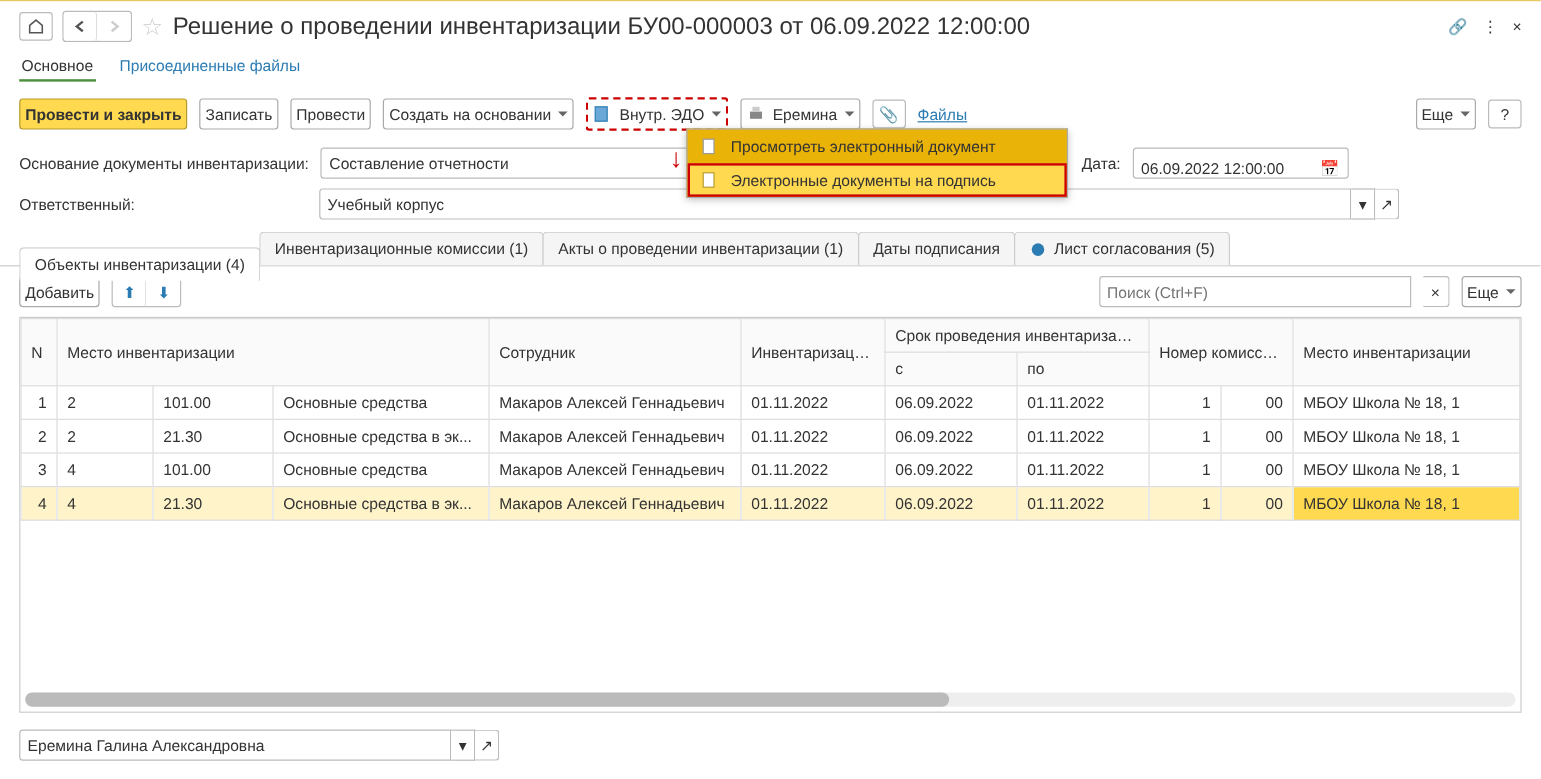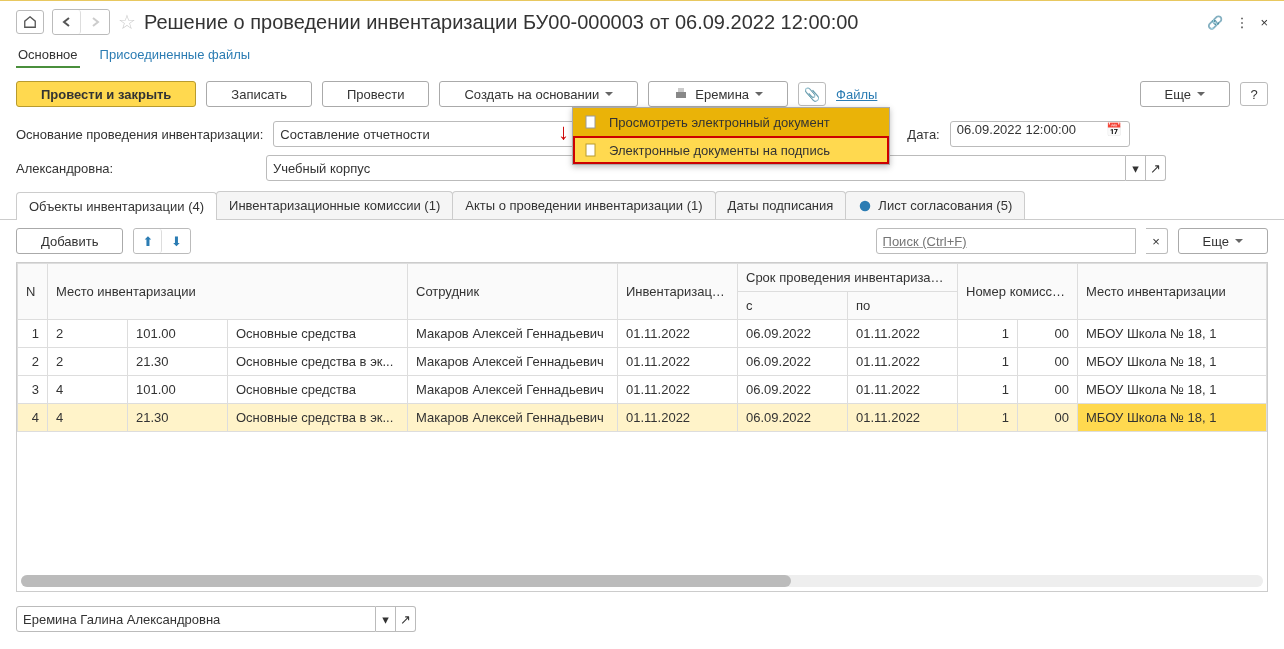--- a/index.html
+++ b/index.html
@@ -10,43 +10,43 @@
 .nav-group .ico-btn{border:none;border-right:1px solid #ddd}
 .nav-group .ico-btn:last-child{border-right:none}
 .star{color:#ccc;font-size:20px}
 .title{font-size:20px;font-weight:400;color:#333;flex:1}
 .title-right{display:flex;gap:12px;align-items:center;color:#999}
 .tabs-nav{display:flex;padding:0 16px;gap:18px;border-bottom:1px solid transparent;height:28px;align-items:flex-start}
 .tabs-nav a{text-decoration:none;padding:4px 2px;border-bottom:2px solid transparent}
 .tabs-nav a.active{border-bottom-color:#4a8f3c;color:#333}
 .tabs-nav a.link{color:#2b7cb3}
 .toolbar{display:flex;align-items:center;padding:10px 16px;gap:10px;position:relative}
-.btn{height:26px;padding:0 24px;border:1px solid #aaa;background:#fff;border-radius:3px;display:flex;align-items:center;gap:6px;cursor:pointer;white-space:nowrap}
+.btn{height:26px;padding:0 4px;border:1px solid #aaa;background:#fff;border-radius:3px;display:flex;align-items:center;gap:6px;cursor:pointer;white-space:nowrap}
 .btn.primary{background:#ffd94f;border-color:#b89b2e;font-weight:bold}
 .btn.dd::after{content:"";border:4px solid transparent;border-top-color:#666;margin-top:4px}
 .btn.highlight-edo{border:2px dashed #c00;height:28px}
 .link-a{color:#2b7cb3;text-decoration:underline;cursor:pointer}
 .spacer{flex:1}
 .field-row{display:flex;align-items:center;padding:4px 16px;gap:10px}
 .label{min-width:240px}
 .label-alt{min-width:240px}
 .input{height:26px;border:1px solid #bbb;border-radius:3px;padding:0 6px;background:#fff}
 .input-main{flex:1;max-width:604px}
 .date-label{margin-left:20px}
-.date-box{width:180px;display:flex;align-items:flex-start;justify-content:space-between;padding-right:6px}
+.date-box{width:180px;display:flex;align-items:flex-end;justify-content:space-between;padding-right:6px}
 .sel{display:flex;flex:1;max-width:900px}
 .sel .input{flex:1;border-top-right-radius:0;border-bottom-right-radius:0}
 .sel-btn{width:20px;height:26px;border:1px solid #bbb;border-left:none;background:#fff;display:flex;align-items:center;justify-content:center;cursor:pointer}
 .dropdown-menu{position:absolute;left:572px;top:36px;width:318px;background:#eab308;border:1px solid #aaa;box-shadow:0 2px 6px rgba(0,0,0,0.25);z-index:10}
 .dm-item{display:flex;align-items:center;padding:6px 10px;gap:10px;cursor:pointer}
 .dm-item.highlight{background:#ffd94f;outline:2px solid #c00;outline-offset:-2px}
 .red-arrow{position:absolute;left:558px;top:48px;color:#c00;font-size:22px;font-weight:bold;z-index:11}
 .sub-tabs{display:flex;padding:0 16px;margin-top:6px;border-bottom:1px solid #ccc}
 .stab{padding:6px 12px;border:1px solid #ccc;border-bottom:none;background:#f5f5f5;border-radius:4px 4px 0 0;margin-right:-1px;cursor:pointer;display:flex;align-items:center;gap:6px}
-.stab.active{background:#fff;position:relative;top:1px}
+.stab.active{background:#fff;position:relative;top:13px}
 .grid-toolbar{display:flex;align-items:center;padding:8px 16px;gap:10px}
 .search-box{width:260px;color:#999}
 .clear-btn{width:22px;height:26px;border:1px solid #bbb;border-left:none;background:#fff;display:flex;align-items:center;justify-content:center;cursor:pointer;border-radius:0 3px 3px 0}
 .table-wrap{margin:0 16px;border:1px solid #ccc;height:330px;overflow:hidden;position:relative}
 table{border-collapse:collapse;width:100%;table-layout:fixed}
 th,td{border:1px solid #ddd;padding:5px 8px;text-align:left;white-space:nowrap;overflow:hidden;text-overflow:ellipsis}
 th{background:#fafafa;font-weight:normal;height:28px}
 td{height:28px}
 tr.selected td{background:#fff3c9}
 tr.selected td.place{background:#ffd94f}
@@ -94,20 +94,26 @@
   <a class="link">Присоединенные файлы</a>
 </div>
 
 <div class="toolbar">
   <button class="btn primary">Провести и закрыть</button>
   <button class="btn">Записать</button>
   <button class="btn">Провести</button>
   <button class="btn dd">
       <span>Создать на основании</span>
     </button>
+  <button class="btn dd highlight-edo">
+    <svg class="doc-ico" viewBox="0 0 16 16">
+        <rect x="2" y="2" width="10" height="12" fill="#6aa8d8" stroke="#2b7cb3"></rect>
+      </svg>
+    <span>Внутр. ЭДО</span>
+  </button>
   <button class="btn dd">
     <svg class="doc-ico" viewBox="0 0 16 16">
         <rect x="3" y="6" width="10" height="6" fill="#888"></rect>
         <rect x="5" y="2" width="6" height="4" fill="#ccc"></rect>
       </svg>
     <span>Еремина</span>
   </button>
   <button class="ico-btn">
       <span>📎</span>
     </button>
@@ -129,31 +135,31 @@
     <div class="dm-item highlight">
       <svg class="doc-ico" viewBox="0 0 16 16">
           <rect x="3" y="2" width="9" height="12" fill="#fff" stroke="#b89b2e"></rect>
         </svg>
       <span>Электронные документы на подпись</span>
     </div>
   </div>
 </div>
 
 <div class="field-row">
-  <div class="label">Основание проведения инвентаризации:</div>
+  <div class="label">Основание документы инвентаризации:</div>
   <input class="input input-main" value="Составление отчетности" style="">
   <div class="date-label">Дата:</div>
   <div class="input date-box">
     <span>06.09.2022 12:00:00</span>
     <span>📅</span>
   </div>
 </div>
 
 <div class="field-row">
-  <div class="label-alt">Александровна:</div>
+  <div class="label-alt">Ответственный:</div>
   <div class="sel">
     <input class="input" value="Учебный корпус" style="">
     <div class="sel-btn">▾</div>
     <div class="sel-btn" style="border-radius:0 3px 3px 0">↗</div>
   </div>
 </div>
 
 <div class="sub-tabs">
   <div class="stab active">Объекты инвентаризации (4)</div>
   <div class="stab">Инвентаризационные комиссии (1)</div>
@@ -171,21 +177,21 @@
   <button class="btn">Добавить</button>
   <div class="nav-group">
     <div class="ico-btn">
         <span style="color:#2b7cb3">⬆</span>
       </div>
     <div class="ico-btn">
         <span style="color:#2b7cb3">⬇</span>
       </div>
   </div>
   <div class="spacer"></div>
-  <input class="input search-box" style="border-radius: 3px 0px 0px 3px; text-decoration: underline;" placeholder="Поиск (Ctrl+F)">
+  <input class="input search-box" style="border-radius: 3px 0px 0px 3px;" placeholder="Поиск (Ctrl+F)">
   <div class="clear-btn">×</div>
   <button class="btn dd">
       <span>Еще</span>
     </button>
 </div>
 
 <div class="table-wrap">
 <table>
   <colgroup>
     <col style="width:30px">

